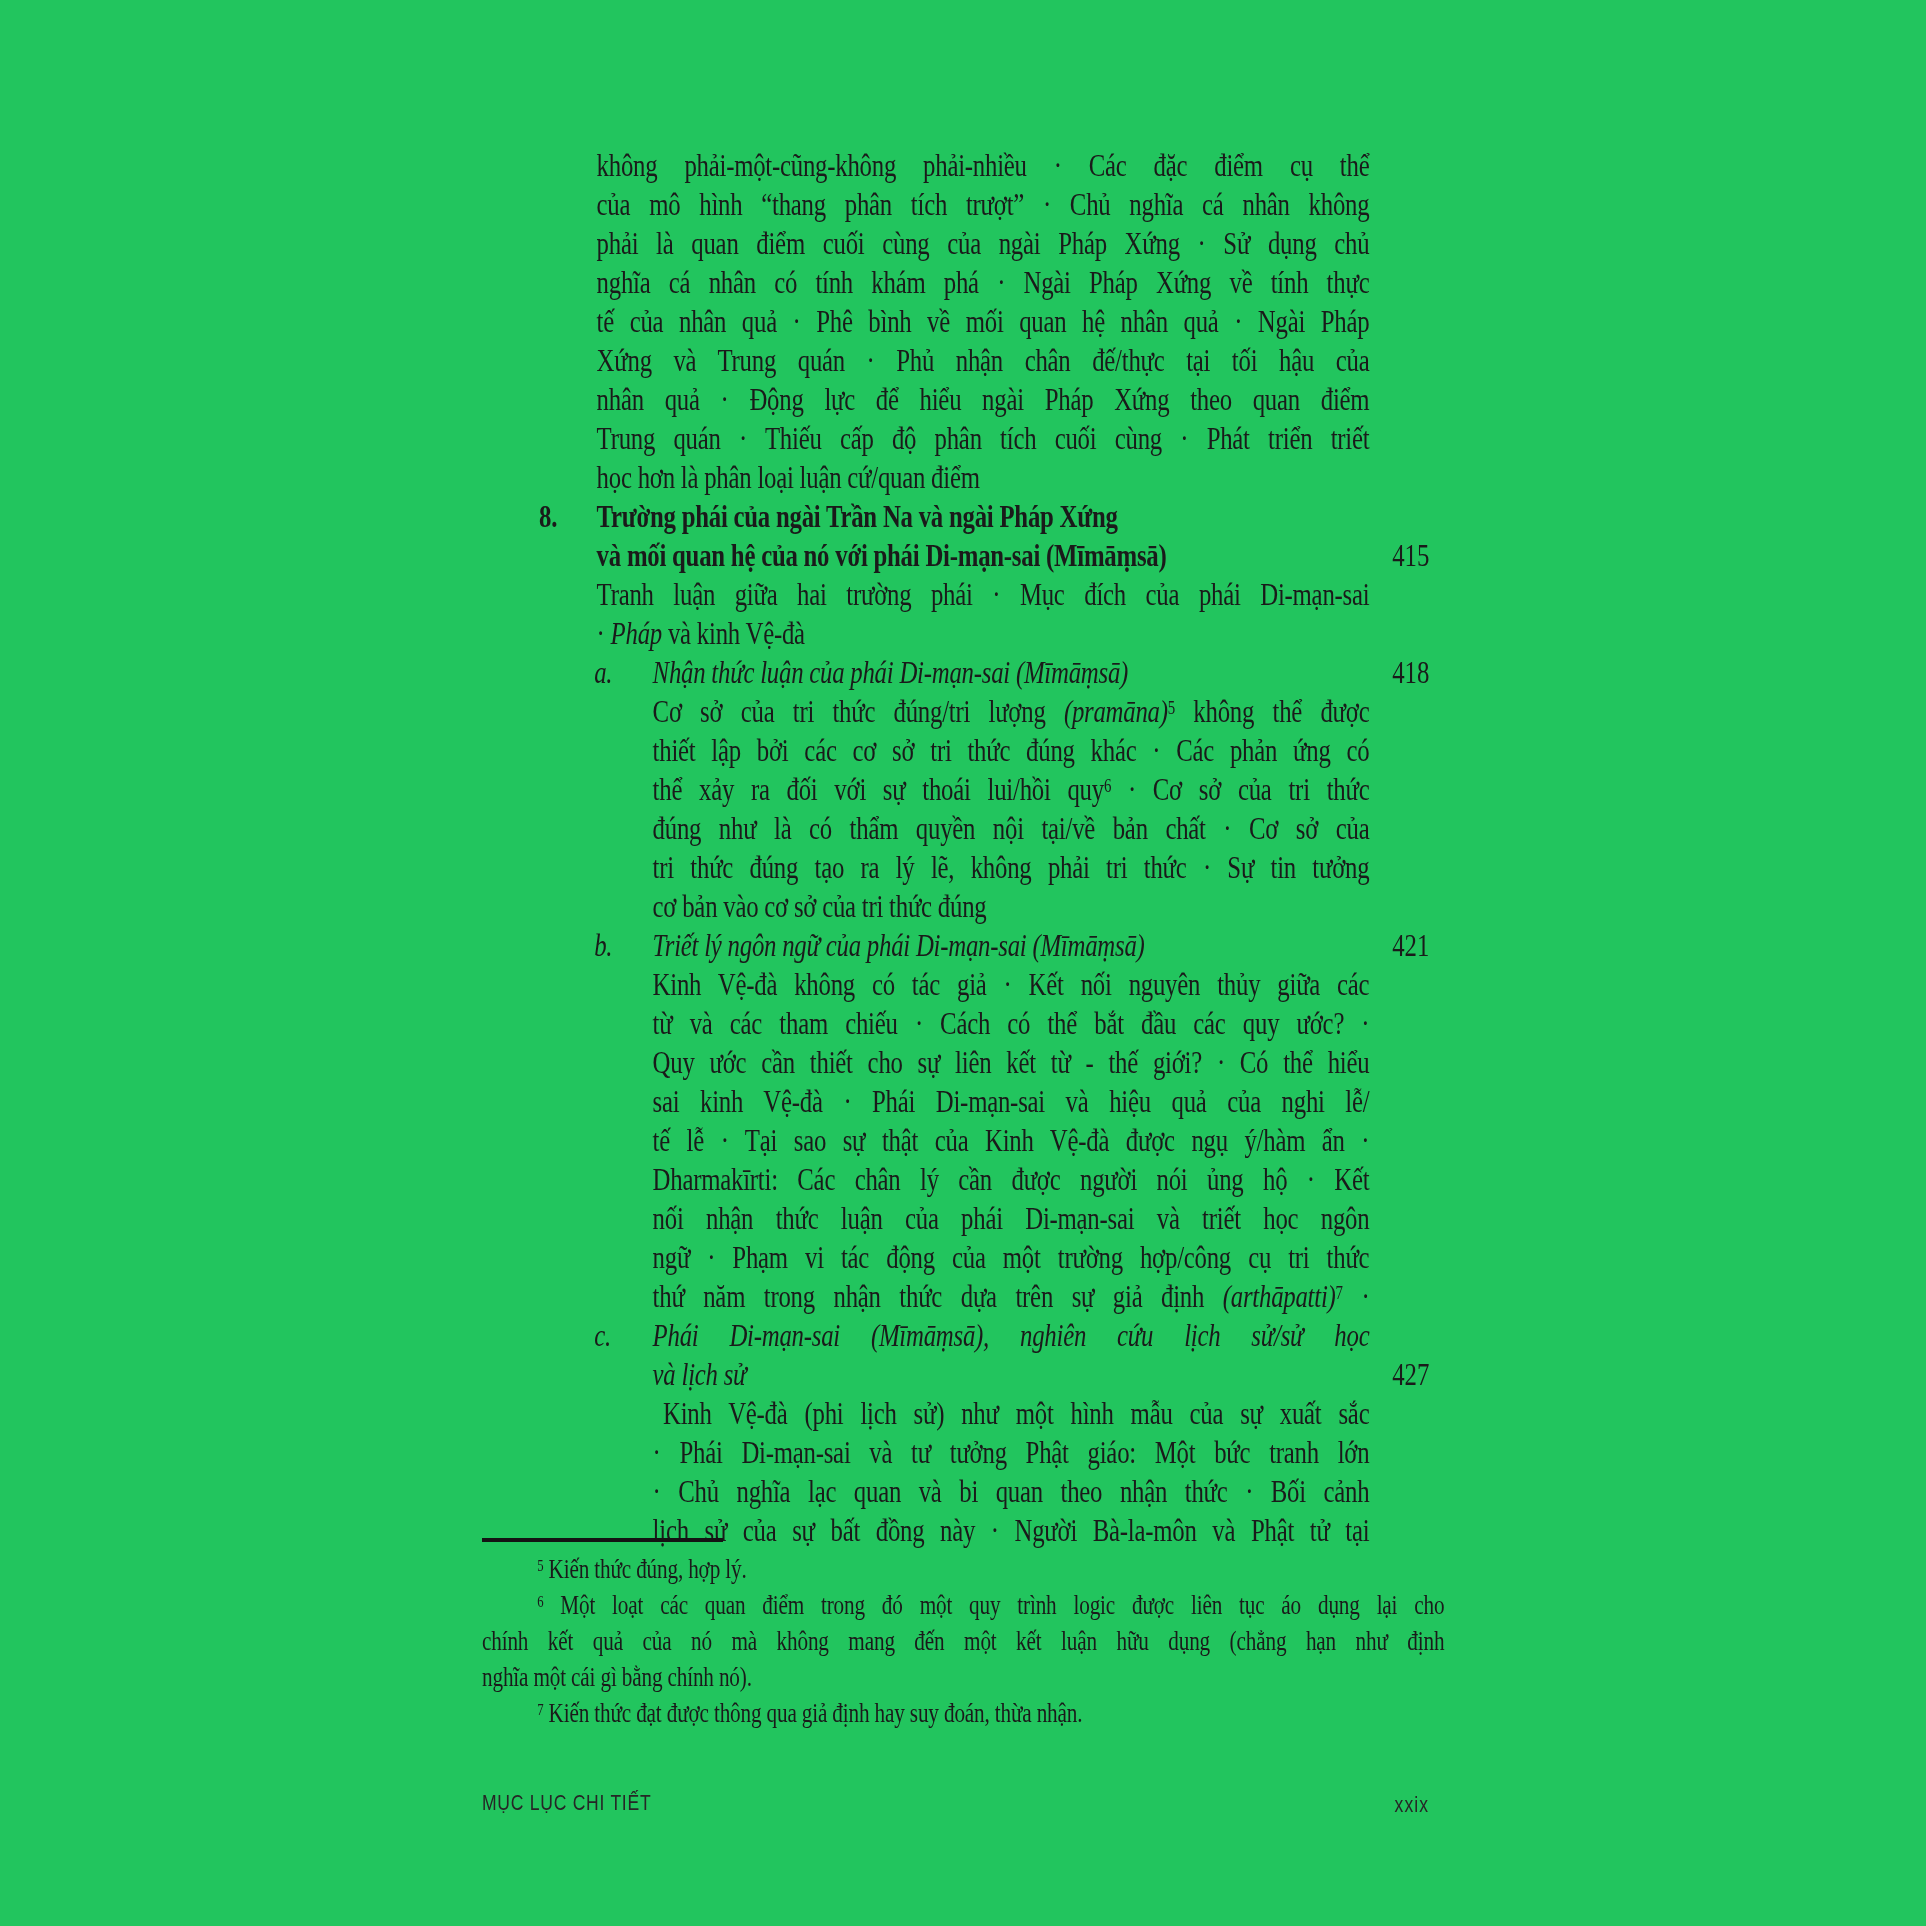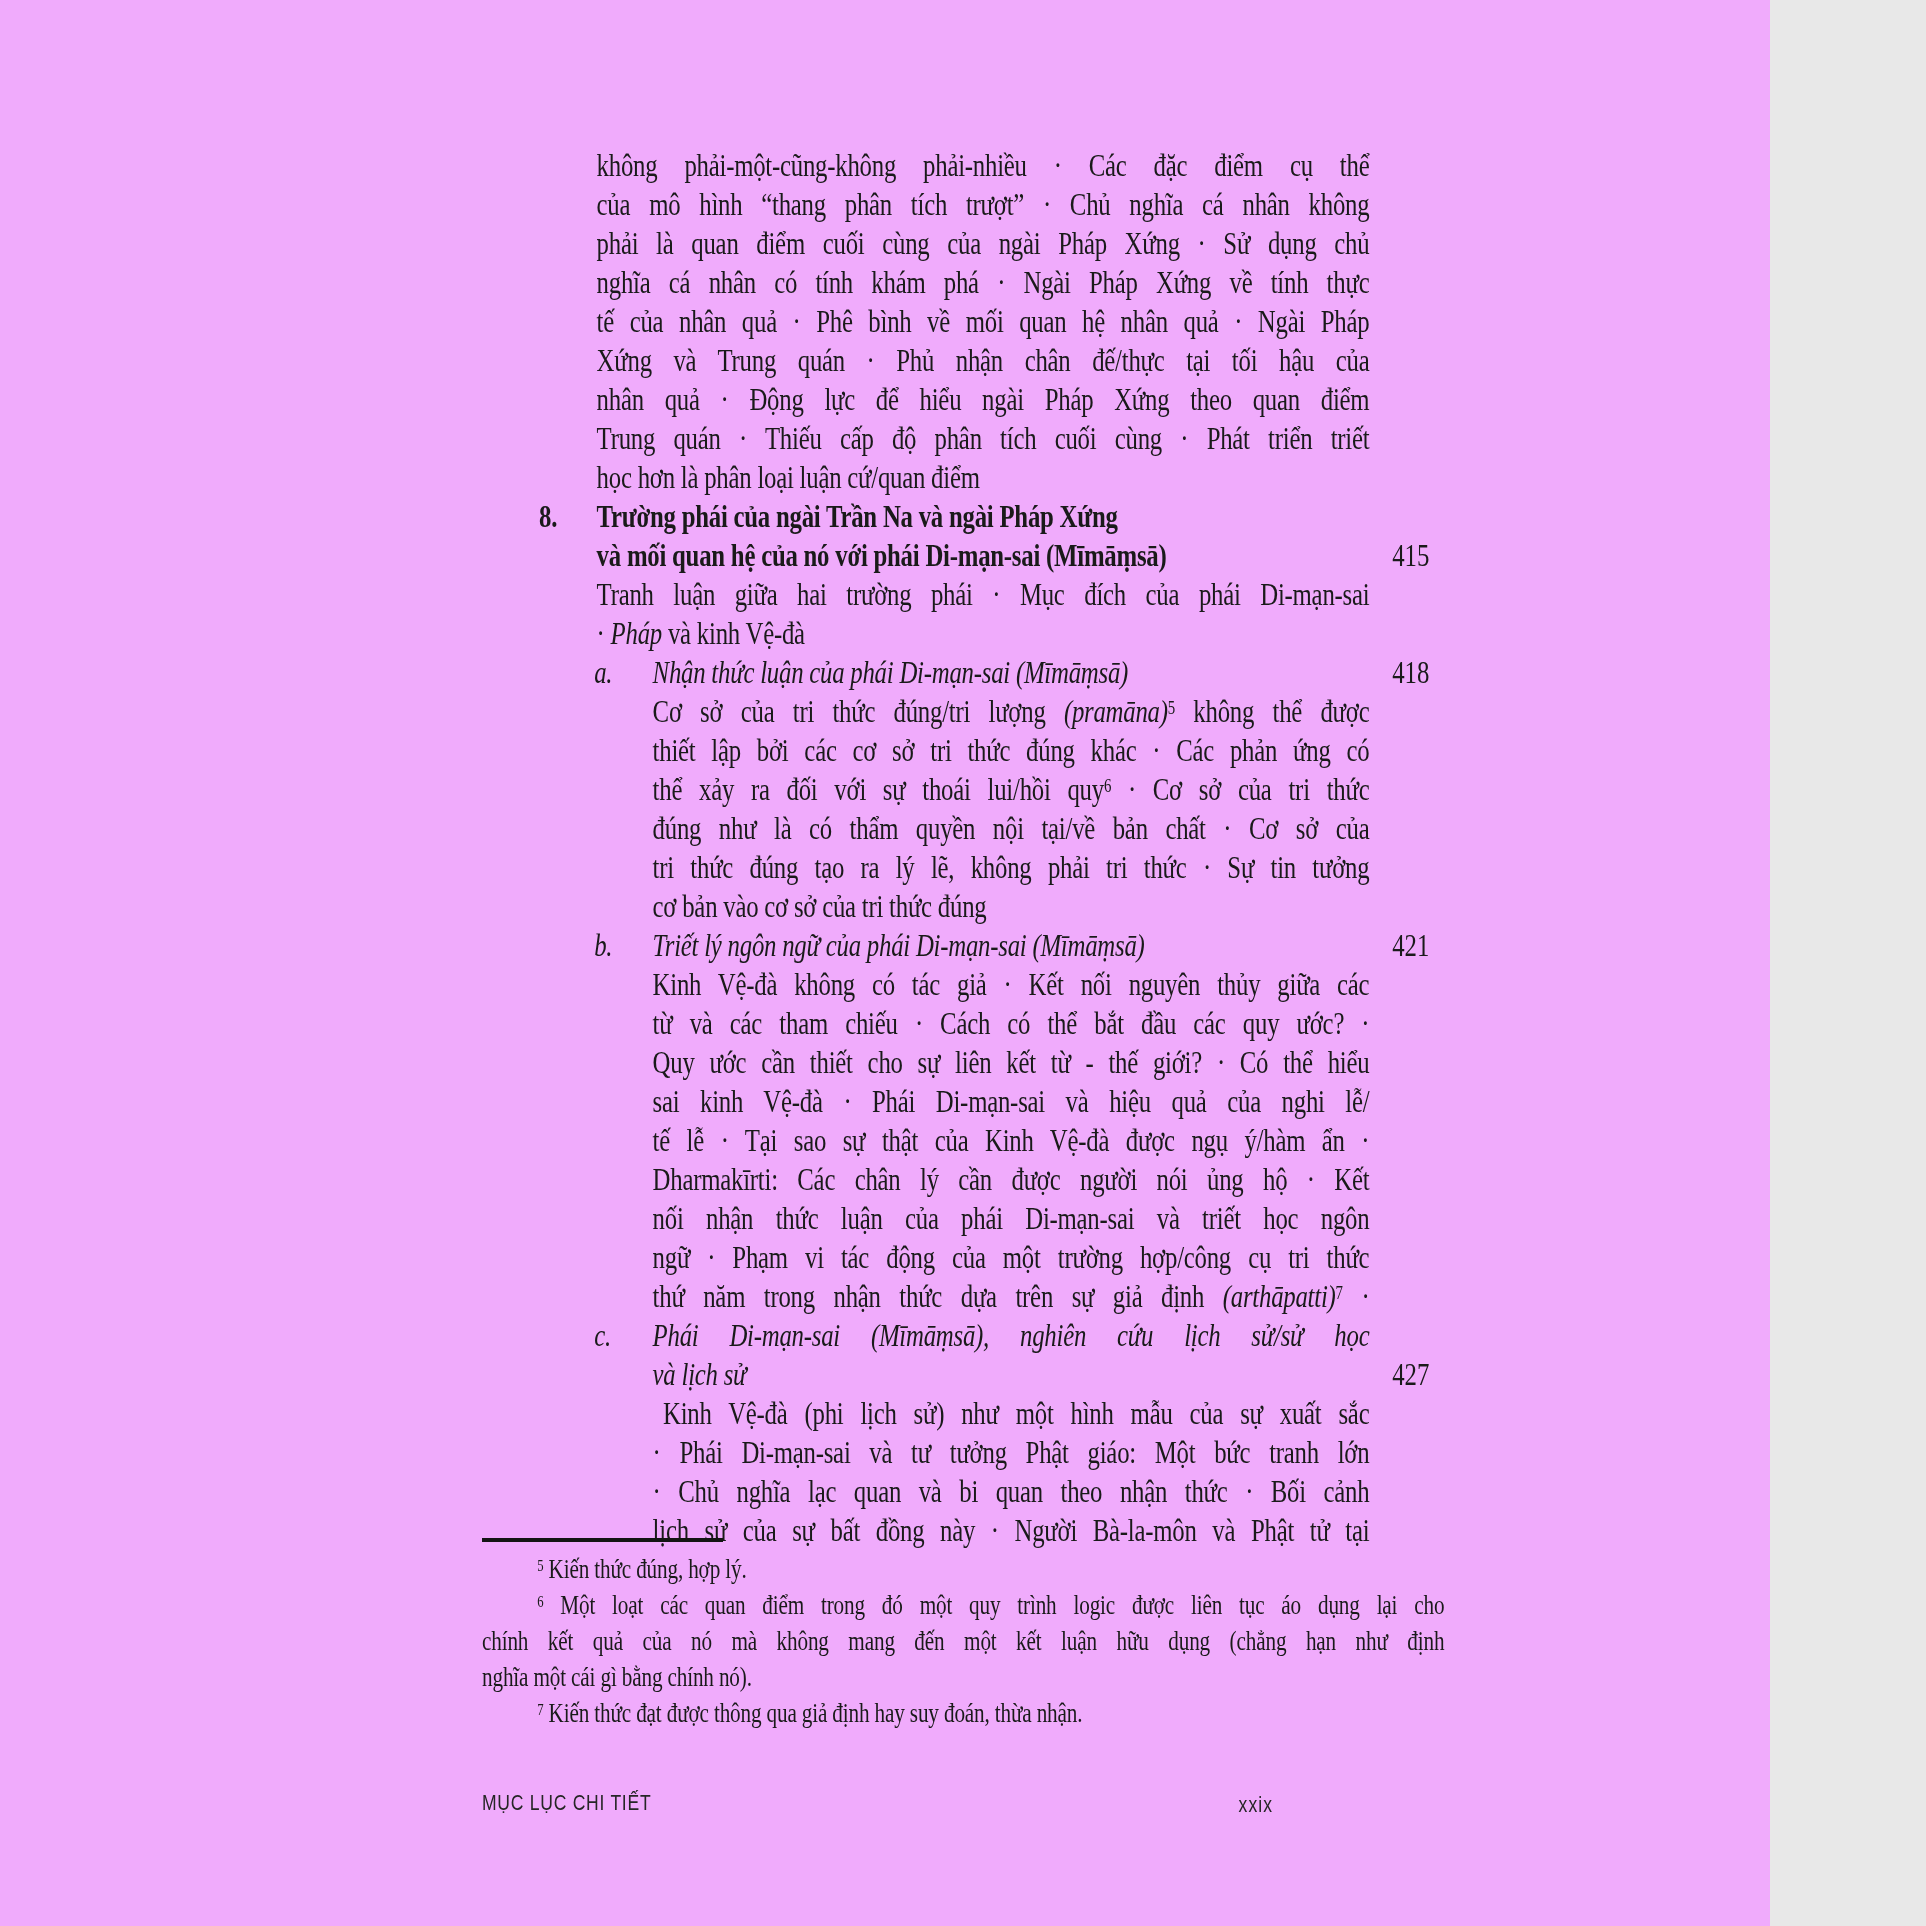--- a/index.html
+++ b/index.html
@@ -1,19 +1,19 @@
 <!DOCTYPE html>
 <html style="font-size:13.7px"><head>
 <meta charset="utf-8">
 <style>
   html,body{margin:0;padding:0;background:#e8e8e8;}
   .page{
     position:relative;
-    width:1770px;height:1926px;
-    background:#f0abfc;
+    width:1926px;height:1926px;
+    background:#22c55e;
     color:#1a1a1a;
     font-family:"Liberation Serif","DejaVu Serif",serif;
     overflow:hidden;
     text-decoration:underline;
   }
   
   .toc{
     position:absolute;left:539px;top:146px;width:1113px;
     transform:scaleX(0.8);transform-origin:0 0;
     font-size:31px;letter-spacing:-0.3px;

